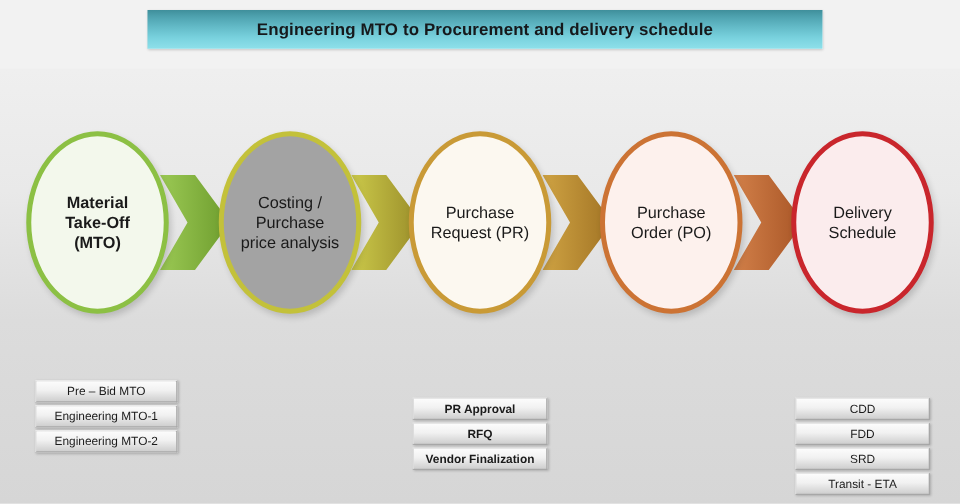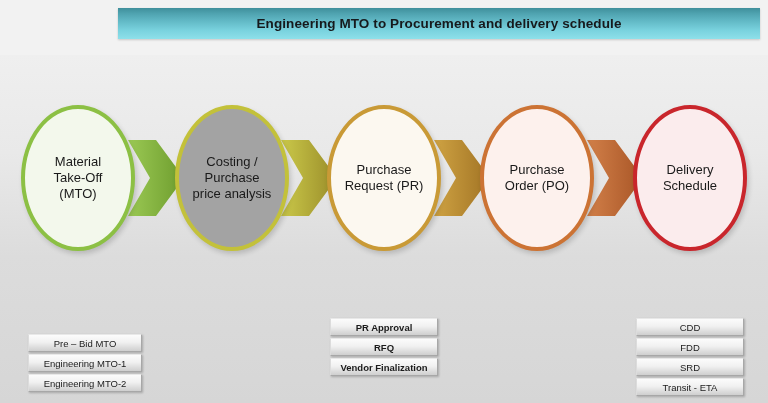--- a/index.html
+++ b/index.html
@@ -28,21 +28,21 @@
     width: 768px;
     height: 348px;
     background: linear-gradient(180deg, #efefef 0%, #e9e9e9 28%, #dcdcdc 58%, #d6d6d6 100%);
   }
 
   
   .title-banner {
     position: absolute;
     left: 118px;
     top: 8px;
-    width: 642px;
+    width: 540px;
     height: 31px;
     background: linear-gradient(180deg,
                 #3f8f9b 0%,
                 #4fa3b0 18%,
                 #62b9c6 42%,
                 #79d2de 72%,
                 #8ee0ea 100%);
     display: flex;
     align-items: center;
     justify-content: center;
@@ -81,21 +81,21 @@
     box-shadow: 2px 3px 5px rgba(0,0,0,0.16);
   }
   .node .node-label {
     font-size: 13px;
     line-height: 1.22;
     color: #1a1a1a;
     padding: 0 6px;
     white-space: pre-line;
   }
 
-  .node-1 { left: 21px;  border: 4px solid #8cc044; background: #f3f8ec; }
+  .node-1 { left: 21px;  border: 4px solid #8cc044; background: #f3f8ec; font-weight: bold; }
   .node-2 { left: 175px; border: 4px solid #c3c13a; background: #a3a3a3; }
   .node-3 { left: 327px; border: 4px solid #c99a36; background: #fcf8f0; }
   .node-4 { left: 480px; border: 4px solid #cc7334; background: #fdf1ed; }
   .node-5 { left: 633px; border: 4px solid #c9262c; background: #fbeced; }
 
   .arrow-1 { left: 128px; }
   .arrow-2 { left: 281px; }
   .arrow-3 { left: 434px; }
   .arrow-4 { left: 587px; }
 
@@ -114,21 +114,21 @@
     border-left-color: #dcdcdc;
     box-shadow: 1px 1px 2px rgba(0,0,0,0.22);
     display: flex;
     align-items: center;
     justify-content: center;
     font-size: 9.5px;
     color: #1b1b1b;
     white-space: nowrap;
   }
 
-  .group-1 { left: 28px;  top: 334px; width: 114px; }
+  .group-1 { left: 28px;  top: 304px; width: 114px; }
   .group-2 { left: 178px; top: 318px; width: 110px; }
   .group-3 { left: 330px; top: 318px; width: 108px; font-weight: bold; }
   .group-4 { left: 636px; top: 318px; width: 108px; }
 </style>
 </head>
 <body>
 
 <div id="canvas">
 
   <div class="grey-band"></div>

